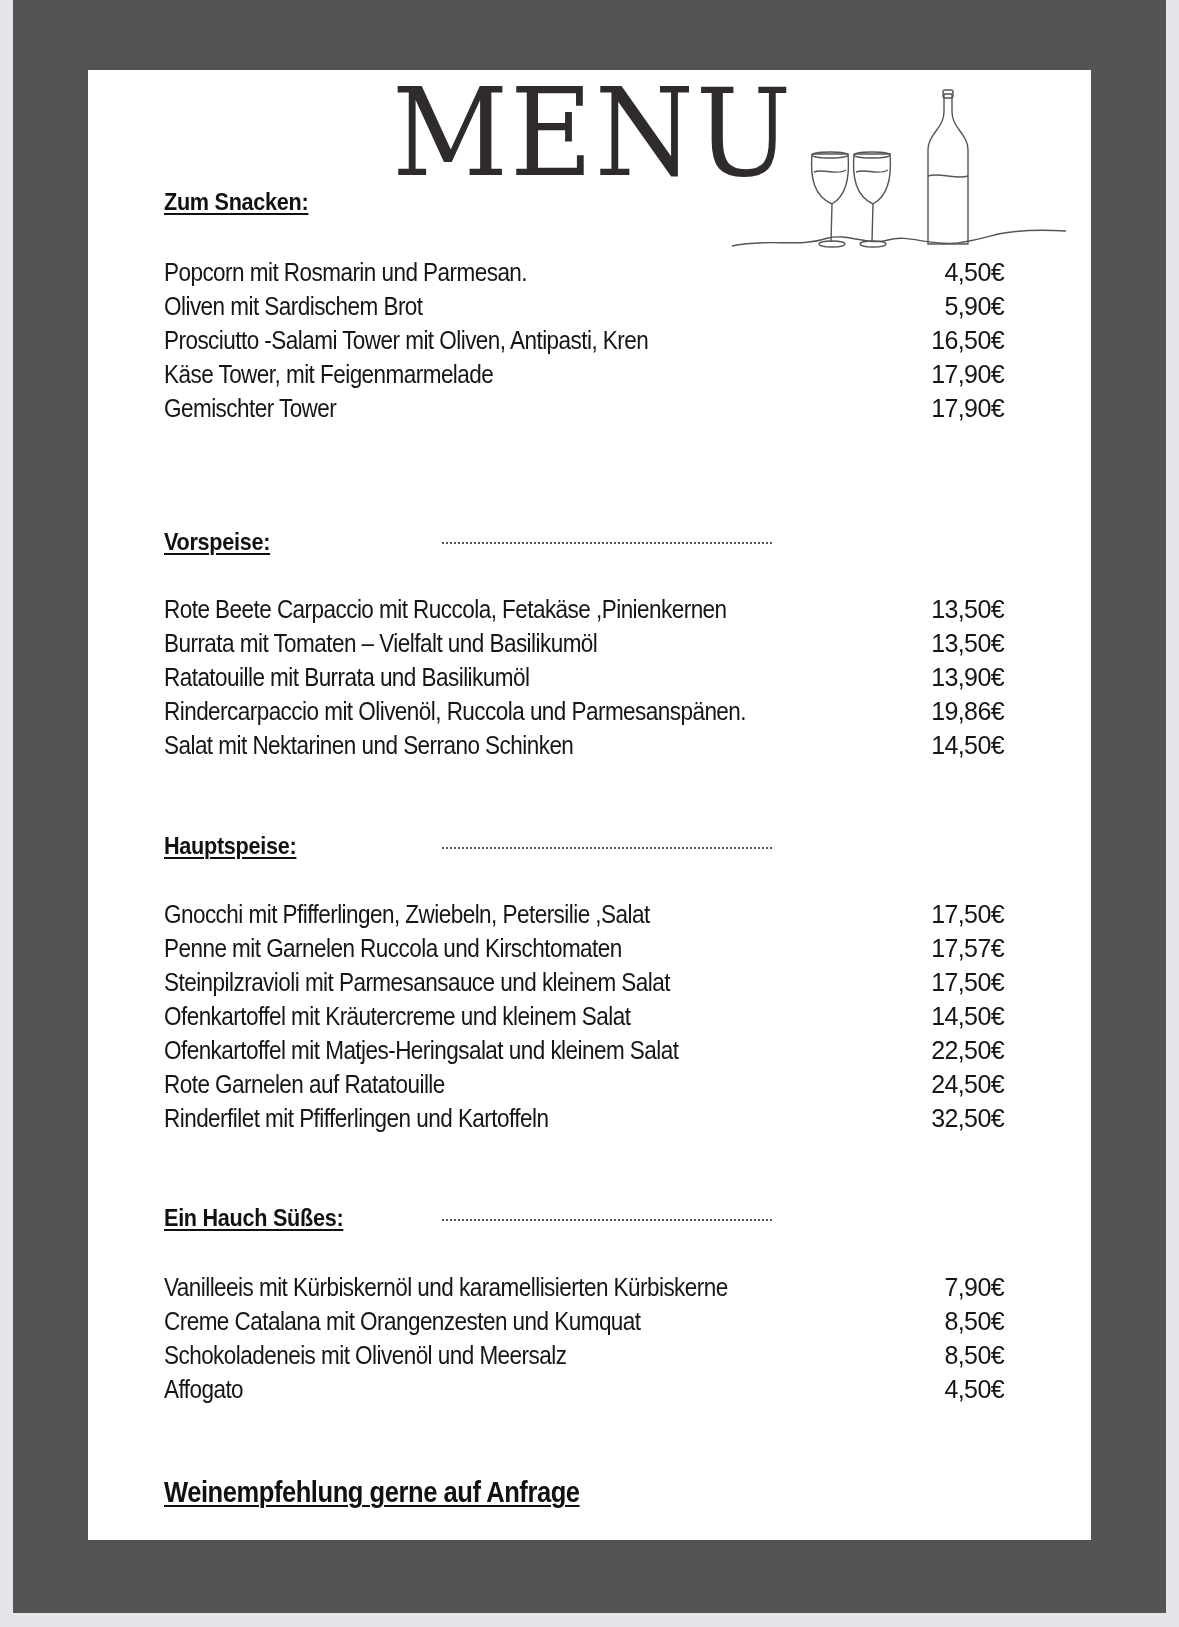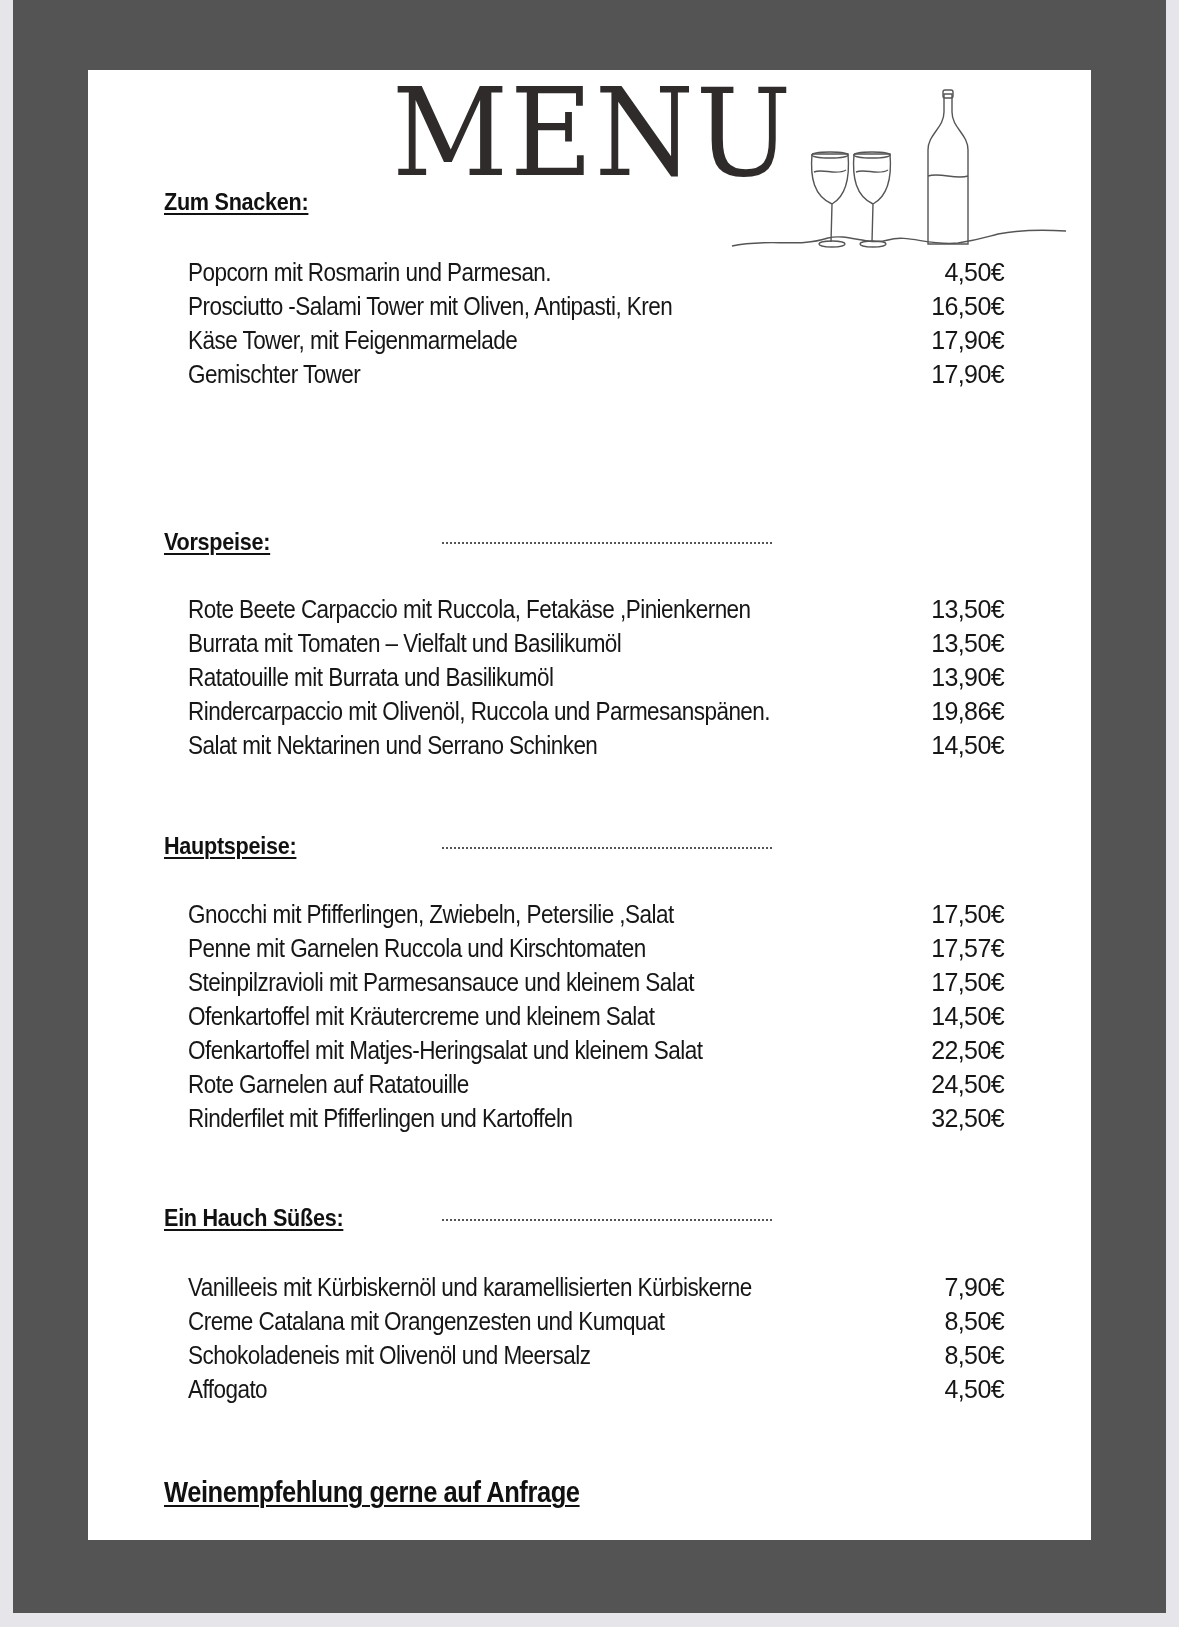--- a/index.html
+++ b/index.html
@@ -39,21 +39,21 @@
     }
     .dotline {
       position: absolute; left: 442px; width: 330px; height: 0;
       border-top: 2px dotted #555;
     }
     .items { position: absolute; left: 164px; width: 840px; }
     .item {
       display: flex; justify-content: space-between; align-items: baseline;
       height: 34px; line-height: 34px;
       font-family: "Liberation Sans", sans-serif;
-      font-size: 25px; color: #161616; margin-left: 24px;
+      font-size: 25px; color: #161616;
     }
     .item .name {
       white-space: nowrap; letter-spacing: -0.6px;
       transform: scaleX(0.9); transform-origin: left center; display: inline-block;
     }
     .item .price {
       width: 90px; text-align: right; letter-spacing: -0.6px; white-space: nowrap;
     }
     .footer {
       position: absolute; left: 164px; top: 1476px;
@@ -92,20 +92,24 @@
 </svg>
 
 <div>
   <div class="section-title" style="top:188px;">Zum Snacken:</div>
   <div class="items" style="top:255px;">
     <div class="item">
         <span class="name">Popcorn mit Rosmarin und Parmesan.</span>
         <span class="price">4,50€</span>
       </div>
     <div class="item">
+        <span class="name">Oliven mit Sardischem Brot</span>
+        <span class="price">5,90€</span>
+      </div>
+    <div class="item">
         <span class="name">Prosciutto -Salami Tower mit Oliven, Antipasti, Kren</span>
         <span class="price">16,50€</span>
       </div>
     <div class="item">
         <span class="name">Käse Tower, mit Feigenmarmelade</span>
         <span class="price">17,90€</span>
       </div>
     <div class="item">
         <span class="name">Gemischter Tower</span>
         <span class="price">17,90€</span>

